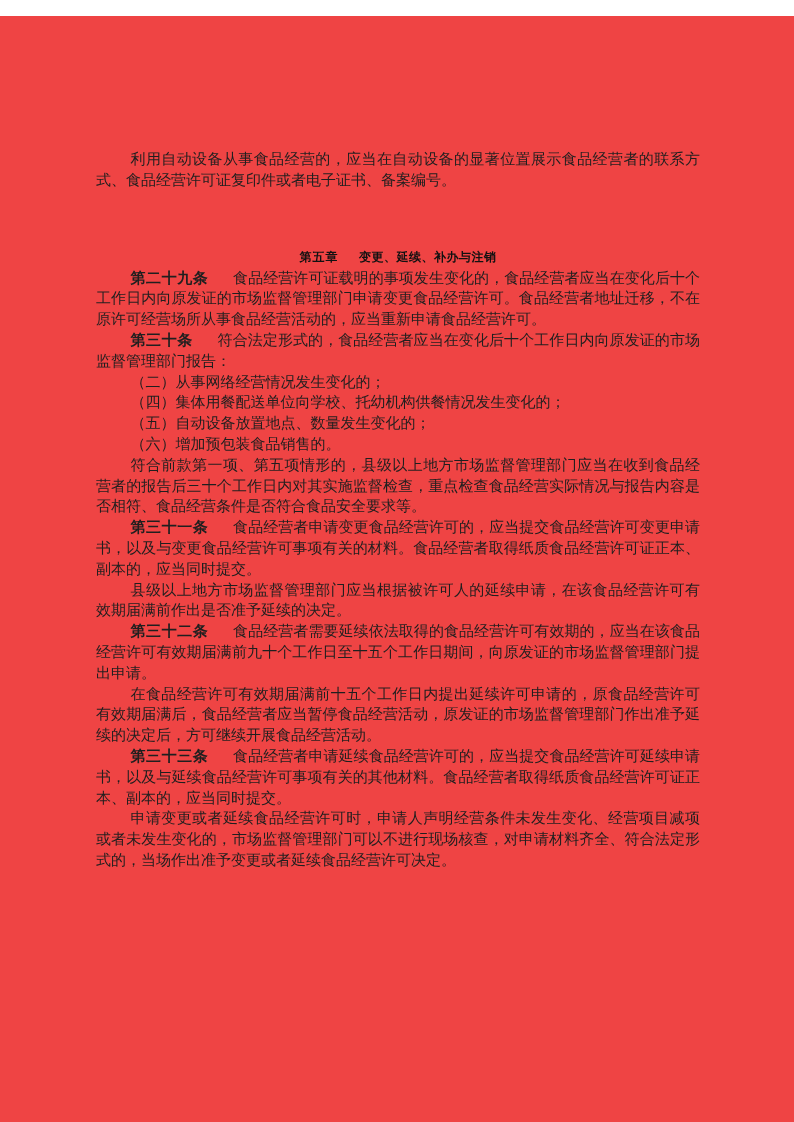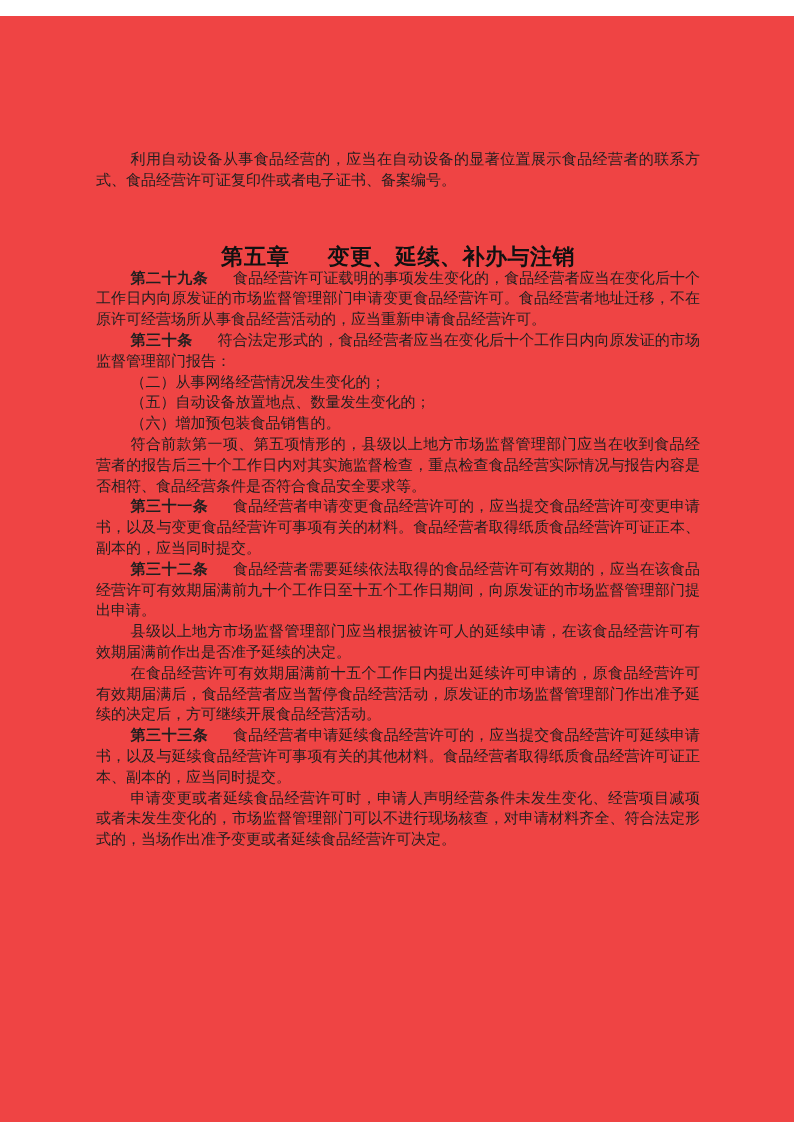--- a/index.html
+++ b/index.html
@@ -35,21 +35,21 @@
     font-family: "DejaVu Sans", "Liberation Sans", sans-serif;
     font-weight: bold;
     margin-right: 1.65em;
     letter-spacing: 0.5px;
   }
   .chapter-heading {
     margin: 55px 0 0 0;
     text-align: center;
     font-family: "DejaVu Sans", "Liberation Sans", sans-serif;
     font-weight: bold;
-    font-size: 22px;
+    font-size: 12px;
     line-height: 22px;
     color: #111111;
     text-indent: 0;
   }
   .chapter-heading .chapter-label {
     margin-right: 1.7em;
     letter-spacing: 1px;
   }
   .chapter-heading .chapter-title {
     letter-spacing: 0.5px;
@@ -67,32 +67,33 @@
   </div>
 
   <p class="para"><span class="article-label">第二十九条</span><span>食品经营许可证载明的事项发生变化的，食品经营者应当在变化后十个工作日内向原发证的市场监督管理部门申请变更食品经营许可。食品经营者地址迁移，不在原许可经营场所从事食品经营活动的，应当重新申请食品经营许可。</span></p>
 
   <p class="para"><span class="article-label">第三十条</span><span>符合法定形式的，食品经营者应当在变化后十个工作日内向原发证的市场监督管理部门报告：</span></p>
 
 
   <p class="para"><span>（二）从事网络经营情况发生变化的；</span></p>
 
 
+  <p class="para"><span>（四）集体用餐配送单位向学校、托幼机构供餐情况发生变化的；</span></p>
 
   <p class="para"><span>（五）自动设备放置地点、数量发生变化的；</span></p>
 
   <p class="para"><span>（六）增加预包装食品销售的。</span></p>
 
   <p class="para"><span>符合前款第一项、第五项情形的，县级以上地方市场监督管理部门应当在收到食品经营者的报告后三十个工作日内对其实施监督检查，重点检查食品经营实际情况与报告内容是否相符、食品经营条件是否符合食品安全要求等。</span></p>
 
   <p class="para"><span class="article-label">第三十一条</span><span>食品经营者申请变更食品经营许可的，应当提交食品经营许可变更申请书，以及与变更食品经营许可事项有关的材料。食品经营者取得纸质食品经营许可证正本、副本的，应当同时提交。</span></p>
 
+  <p class="para"><span>县级以上地方市场监督管理部门应当根据被许可人的延续申请，在该食品经营许可有效期届满前作出是否准予延续的决定。</span></p>
+
   <p class="para"><span class="article-label">第三十二条</span><span>食品经营者需要延续依法取得的食品经营许可有效期的，应当在该食品经营许可有效期届满前九十个工作日至十五个工作日期间，向原发证的市场监督管理部门提出申请。</span></p>
-
-  <p class="para"><span>县级以上地方市场监督管理部门应当根据被许可人的延续申请，在该食品经营许可有效期届满前作出是否准予延续的决定。</span></p>
 
   <p class="para"><span>在食品经营许可有效期届满前十五个工作日内提出延续许可申请的，原食品经营许可有效期届满后，食品经营者应当暂停食品经营活动，原发证的市场监督管理部门作出准予延续的决定后，方可继续开展食品经营活动。</span></p>
 
   <p class="para"><span class="article-label">第三十三条</span><span>食品经营者申请延续食品经营许可的，应当提交食品经营许可延续申请书，以及与延续食品经营许可事项有关的其他材料。食品经营者取得纸质食品经营许可证正本、副本的，应当同时提交。</span></p>
 
 
 
   <p class="para"><span>申请变更或者延续食品经营许可时，申请人声明经营条件未发生变化、经营项目减项或者未发生变化的，市场监督管理部门可以不进行现场核查，对申请材料齐全、符合法定形式的，当场作出准予变更或者延续食品经营许可决定。</span></p>
 </div>
 </div>

